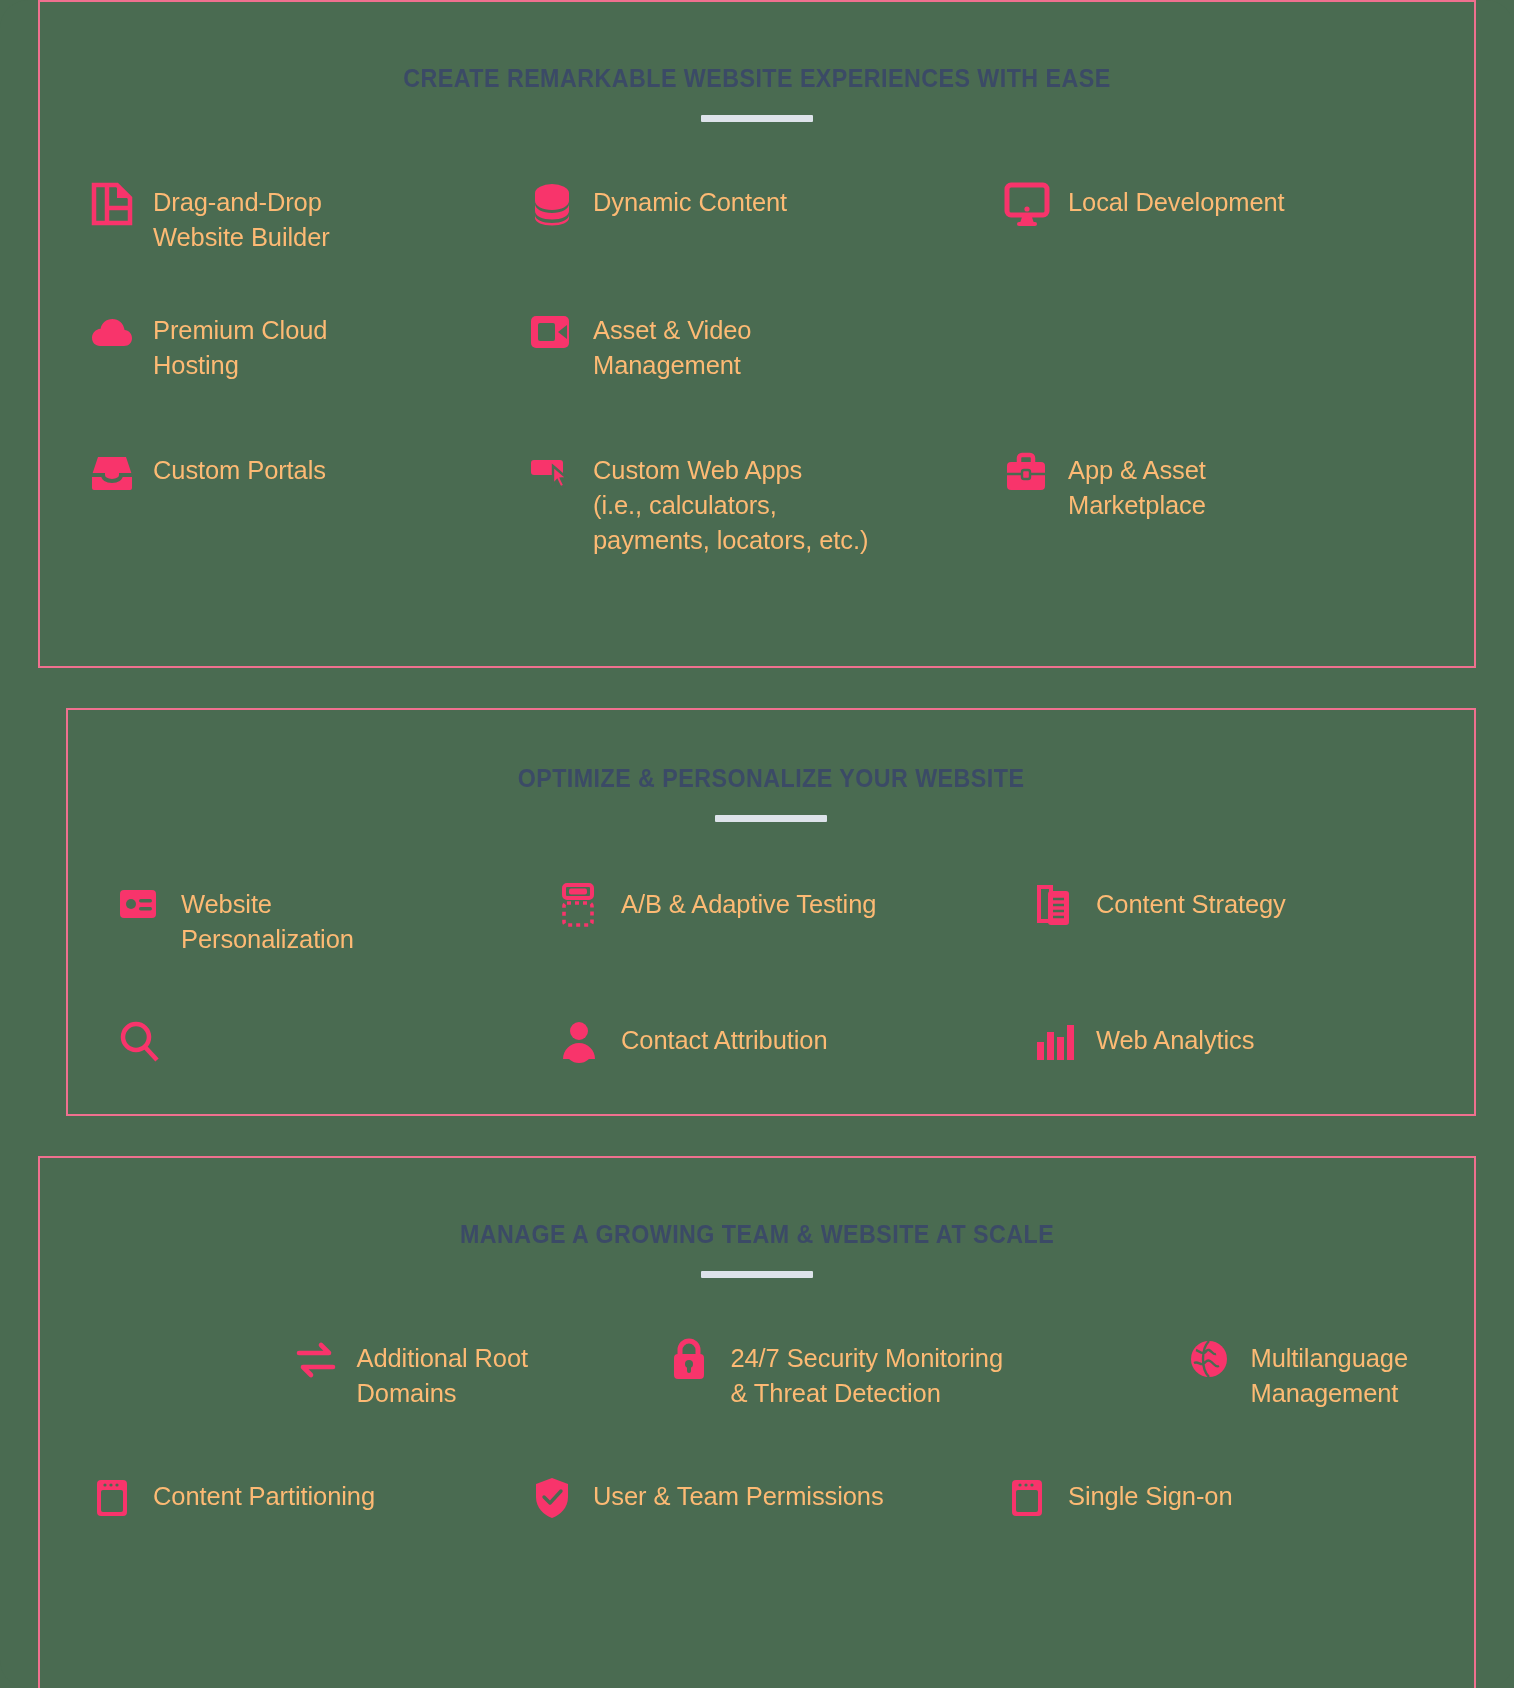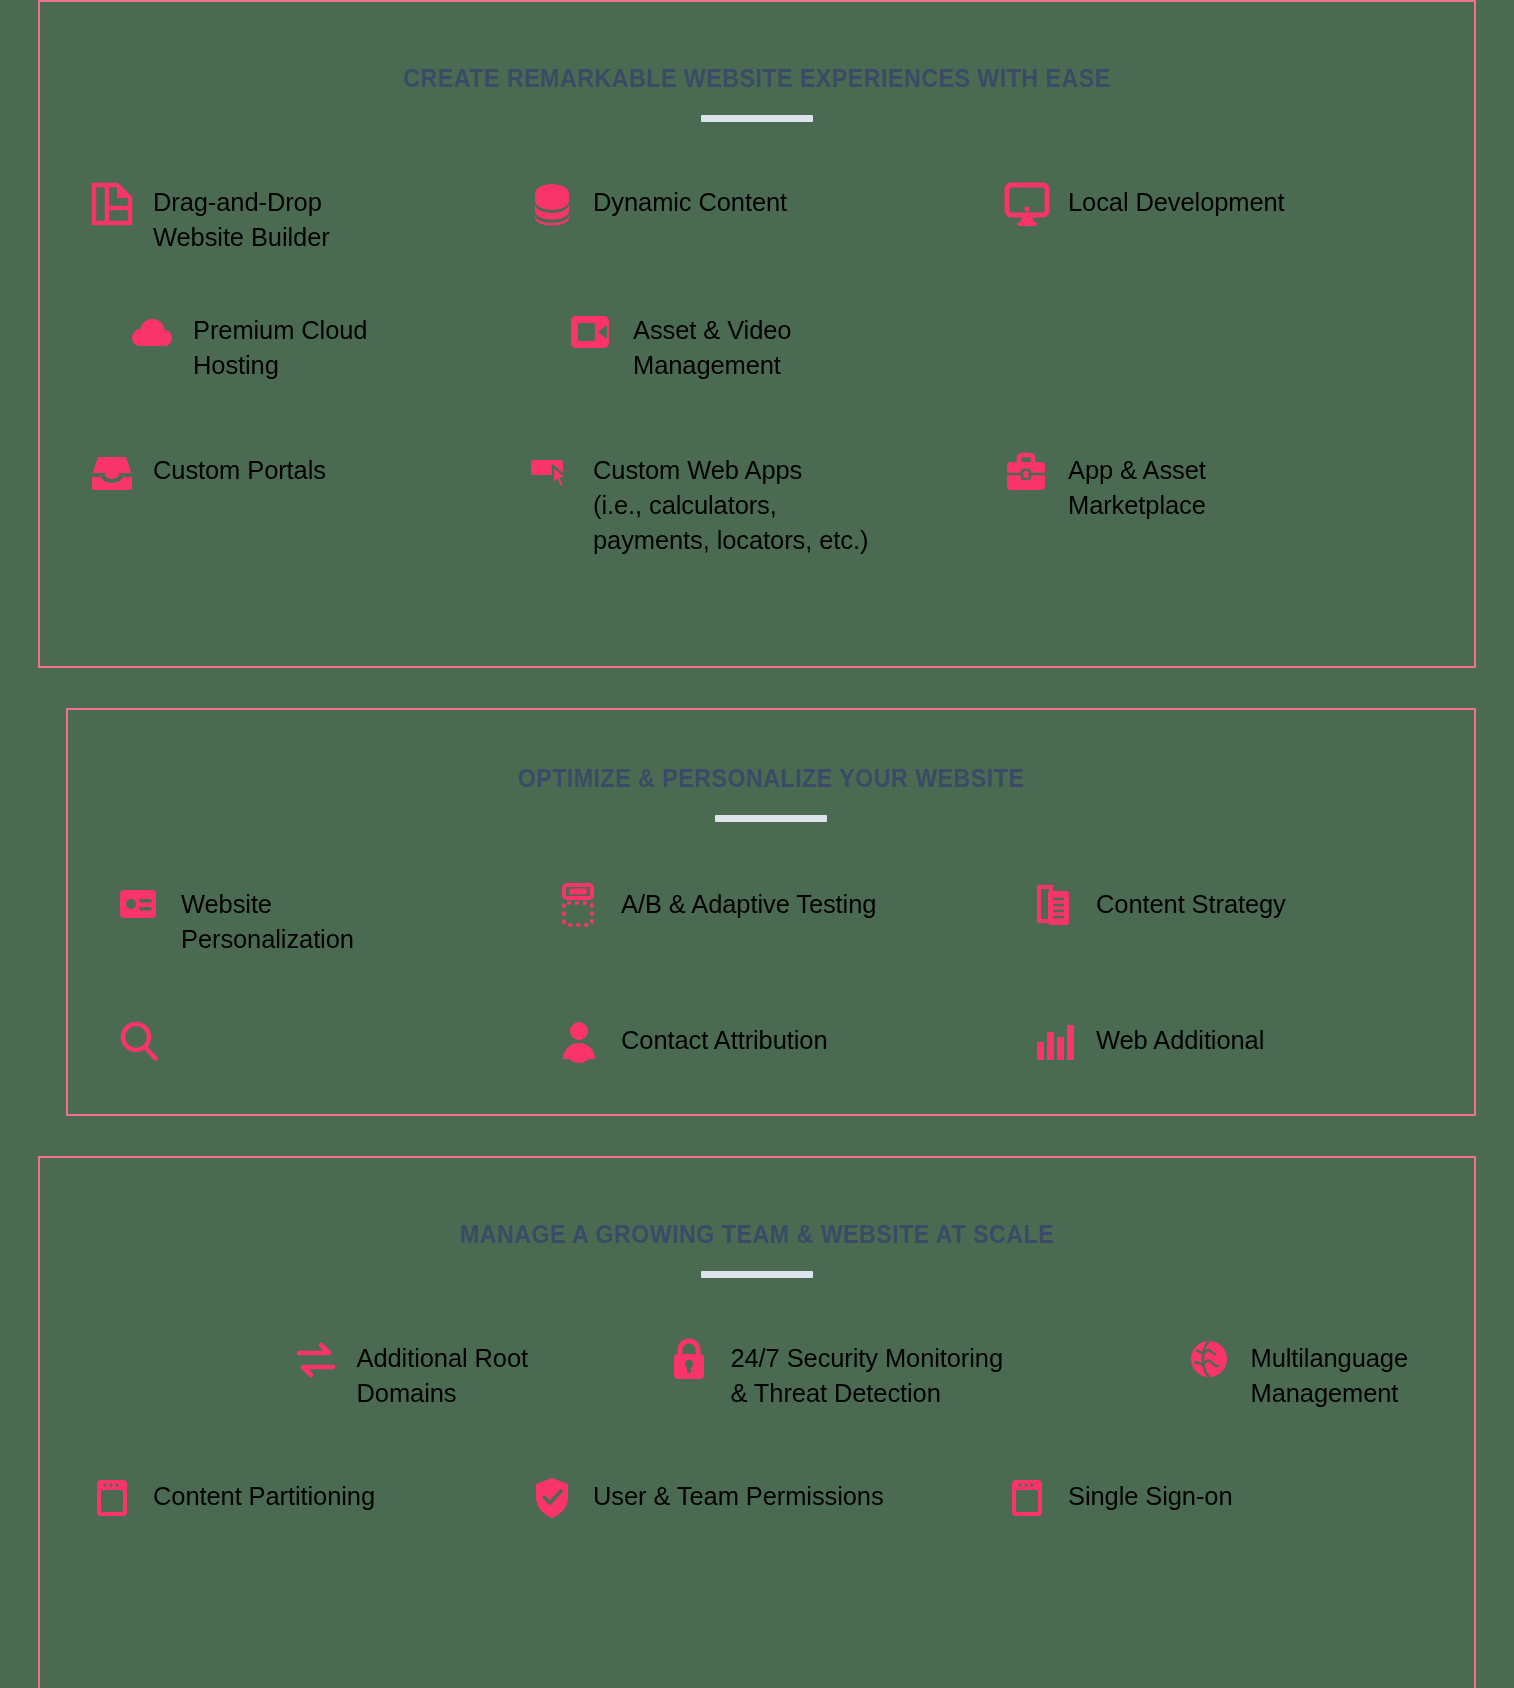--- a/index.html
+++ b/index.html
@@ -59,34 +59,34 @@
   .icon {
     flex: 0 0 auto;
     width: 48px;
     height: 48px;
     display: flex;
     align-items: center;
     justify-content: center;
   }
   .icon svg { display: block; }
   .label {
-    color: #000000;
+    color: #fdba74;
     font-family: "Liberation Sans", sans-serif;
     font-size: 25.5px;
     line-height: 1.38;
     letter-spacing: -0.1px;
     font-weight: 400;
     white-space: pre-line;
     padding-top: 5px;
   }
 
   
   .s1-rows { margin-top: 58px; }
   .s1-row-1 .item { min-height: 106px; }
-  .s1-row-2 { margin-top: 22px; margin-left: 40px; }
+  .s1-row-2 { margin-top: 22px; }
   .s1-row-2 .item { min-height: 140px; }
   .s1-row-3 { margin-top: 0px; }
 
   
   .s2-rows { margin-top: 60px; }
   .s2-row-1 .item { min-height: 104px; }
   .s2-row-2 { margin-top: 32px; }
 
   
   .s3-rows { margin-top: 58px; }
@@ -274,21 +274,21 @@
         </div>
         <div class="item">
           <span class="icon">
             <svg width="44" height="44" viewBox="0 0 44 44">
               <rect x="4" y="22" width="7" height="18" fill="#f8346b"></rect>
               <rect x="14" y="12" width="7" height="28" fill="#f8346b"></rect>
               <rect x="24" y="17" width="7" height="23" fill="#f8346b"></rect>
               <rect x="34" y="5" width="7" height="35" fill="#f8346b"></rect>
             </svg>
           </span>
-          <span class="label">Web Additional</span>
+          <span class="label">Web Analytics</span>
         </div>
       </div>
     </div>
   </div>
 
   <div class="panel panel-3 s3">
     <div class="sec3-pad">
       <div class="section-title">MANAGE A GROWING TEAM &amp; WEBSITE AT SCALE</div>
       <div class="title-rule"></div>
     </div>

